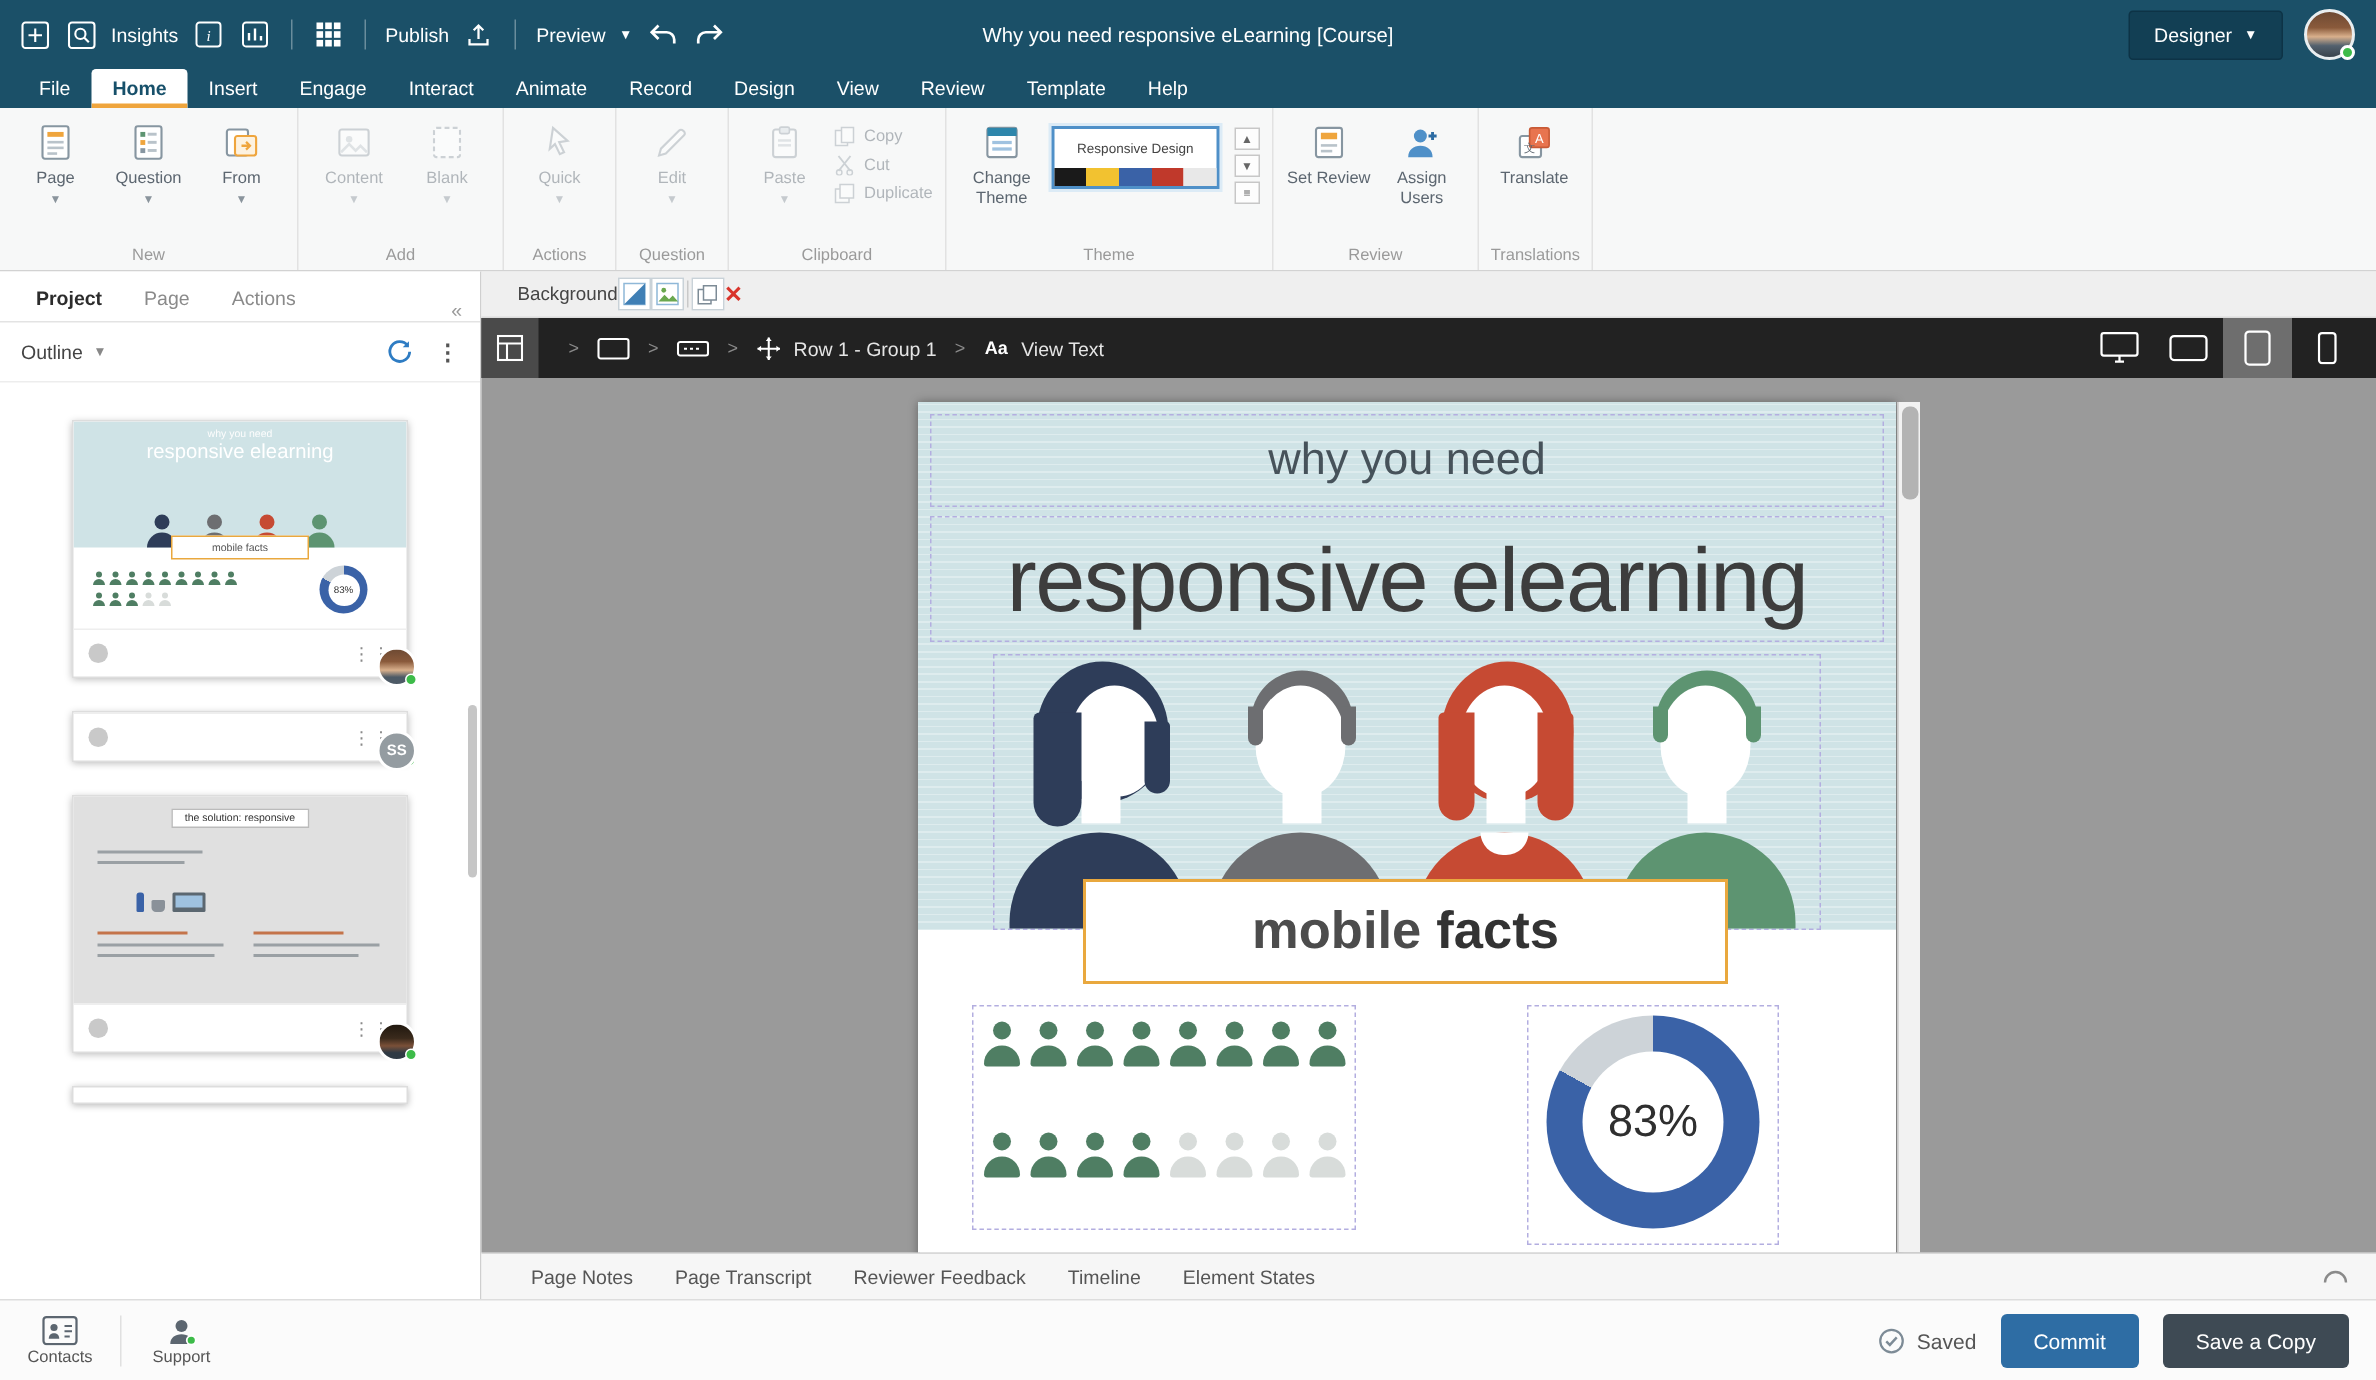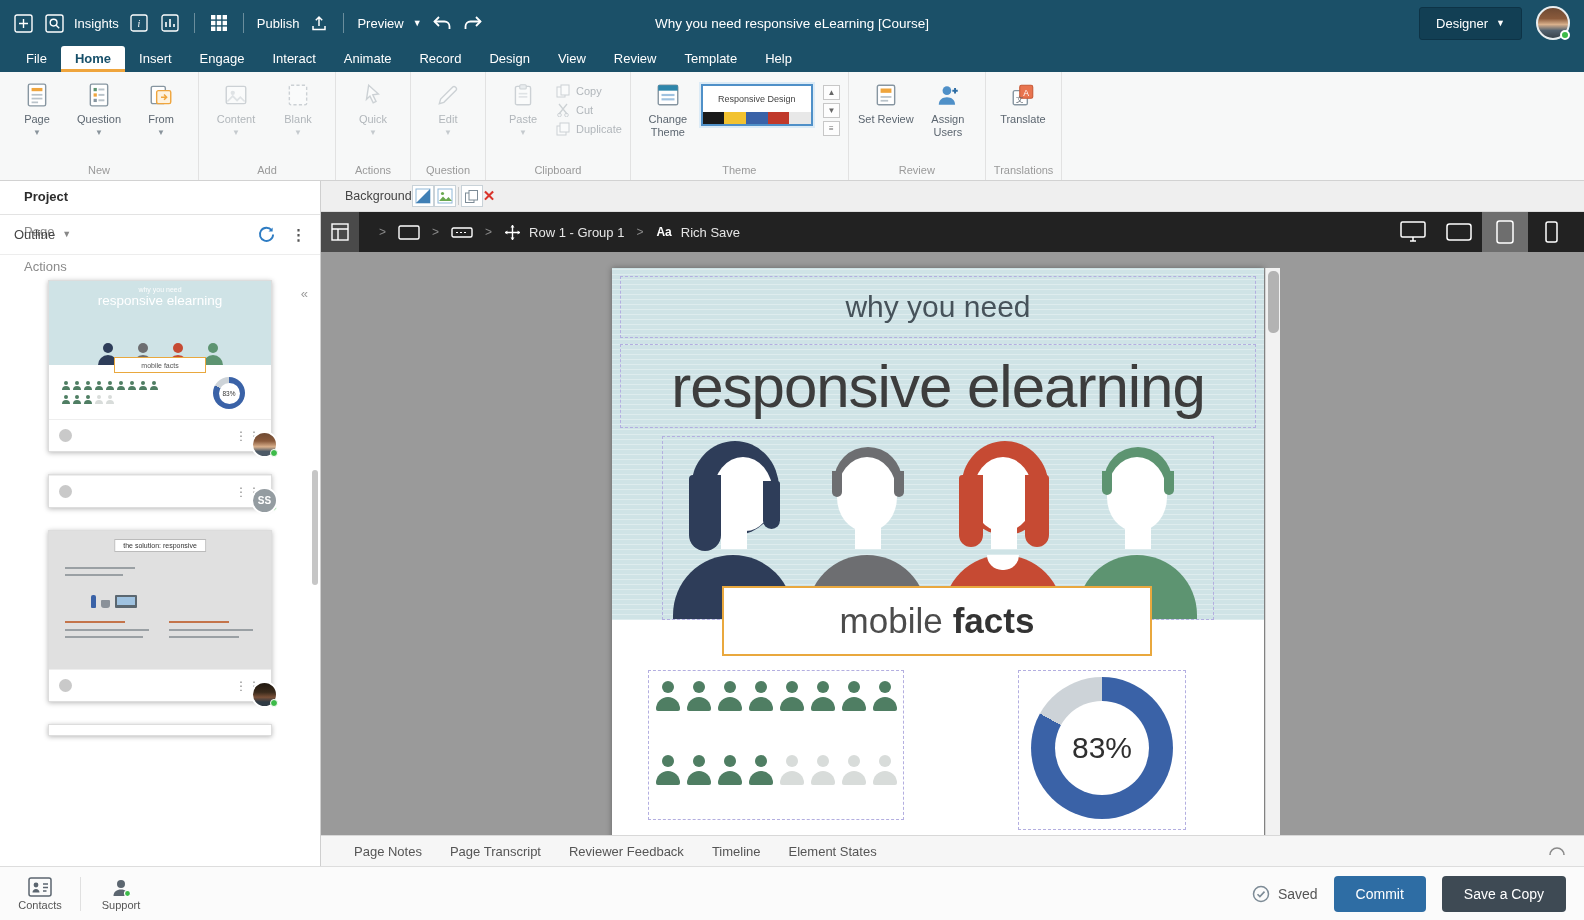--- a/index.html
+++ b/index.html
@@ -39,21 +39,21 @@
   .clip-small { display:flex; align-items:center; gap:6px; font-size:11px; color:#5c6670; cursor:pointer; }
   .theme-preview { width:112px; height:42px; border:2px solid #4f90c8; background:#fff; margin-top:8px; display:flex; flex-direction:column; cursor:pointer; box-shadow:0 0 0 2px #dcebf6; }
   .theme-name { flex:1; display:flex; align-items:center; justify-content:center; font-size:9px; color:#444; }
   .theme-swatches { height:12px; display:flex; }
   .theme-swatches span { flex:1; }
   .theme-arrows { display:flex; flex-direction:column; gap:3px; margin:9px 0 0 6px; }
   .theme-arrows button { width:17px; height:15px; border:1px solid #c7c7c7; background:#fdfdfd; color:#666; font-size:8px; line-height:1; cursor:pointer; }
 
   
   .sidebar { position:absolute; left:0; top:181px; width:321px; height:685px; background:#fff; border-right:1px solid #cfcfcf; }
-  .side-tabs { height:34px; border-bottom:1px solid #e3e3e3; display:flex; align-items:flex-start; padding:0 12px; gap:4px;flex-direction:column; }
+  .side-tabs { height:34px; border-bottom:1px solid #e3e3e3; display:flex; align-items:flex-end; padding:0 12px; gap:4px; }
   .side-tab { font-size:13px; color:#8a8a8a; padding:8px 12px; cursor:pointer; }
   .side-tab.active { color:#2c2c2c; font-weight:bold; }
   .collapse-ic { margin-left:auto; color:#9a9a9a; font-size:13px; cursor:pointer; }
   .outline-row { height:40px; border-bottom:1px solid #ededed; display:flex; align-items:center; padding:0 14px;text-align:right; }
   .outline-lbl { font-size:13px; color:#444; display:flex; align-items:center; gap:7px; cursor:pointer; }
   .outline-lbl .caret { color:#888; }
   .outline-tools { margin-left:auto; display:flex; align-items:center; gap:16px; }
   .kebab { color:#555; font-size:15px; font-weight:bold; cursor:pointer; }
   .slide-list { position:absolute; left:0; top:74px; right:0; bottom:0; overflow:hidden; padding-top:25px; }
   .slide-card { width:224px; margin:0 auto 22px; background:#fff; border:1px solid #ddd; box-shadow:0 1px 5px rgba(0,0,0,.28); position:relative; cursor:pointer; }
@@ -167,21 +167,21 @@
   .p3 .hp-r { left:84px; top:34px; width:24px; height:72px; background:#c64a33; border-radius:0 4px 14px 14px; }
   .p3 .body { background:#c64a33; }
   .p3 .body::before { content:""; position:absolute; left:44px; top:0; width:32px; height:15px; background:#fff; border-radius:0 0 16px 16px; }
   
   .p4 .hair { left:29px; top:6px; width:68px; height:36px; background:#5d9471; border-radius:34px 34px 0 0; }
   .p4 .hp-l { left:27px; top:30px; width:10px; height:24px; background:#5d9471; border-radius:0 0 5px 5px; }
   .p4 .hp-r { left:89px; top:30px; width:10px; height:24px; background:#5d9471; border-radius:0 0 5px 5px; }
   .p4 .body { background:#5d9471; }
 
   .facts-box { position:absolute; left:110px; top:318px; width:430px; height:70px; background:#fff; border:2px solid #e9a83e; z-index:6; display:flex; align-items:center; justify-content:center; gap:10px; font-size:35px; cursor:text; }
-  .facts-box .w1 { font-weight:400; color:#4c4c4c; }
+  .facts-box .w1 { font-weight:700; color:#4c4c4c; }
   .facts-box .w2 { font-weight:bold; color:#333; }
 
   .grid-block { position:absolute; left:36px; top:402px; width:256px; height:150px; padding:10px 0 0 6px; }
   .grid-row { display:flex; gap:5px; margin-bottom:44px; }
   .donut-block { position:absolute; left:406px; top:402px; width:168px; height:160px; display:flex; align-items:flex-start; justify-content:center; padding-top:6px; }
   .donut { width:142px; height:142px; border-radius:50%; background:conic-gradient(from -61deg,#cdd3d8 0 17%,#3a62a7 17% 100%); display:flex; align-items:center; justify-content:center; }
   .donut-hole { width:94px; height:94px; border-radius:50%; background:#fff; display:flex; align-items:center; justify-content:center; font-size:30px; color:#2f2f2f; }
 
   .canvas-scroll { position:absolute; left:944px; top:16px; bottom:0; width:15px; background:#f2f2f2; border-left:1px solid #d5d5d5; }
   .canvas-thumb { position:absolute; left:2px; top:3px; width:11px; height:62px; background:#b3b3b3; border-radius:5px; cursor:grab; }
@@ -687,21 +687,21 @@
     <span class="gt">&gt;</span>
     <span class="ic">
       <svg width="17" height="17" viewBox="0 0 17 17">
           <path d="M8.5 1v15M1 8.5h15" stroke="#fff" stroke-width="1.4"></path>
           <path d="M8.5 1l-2 2.4h4zM8.5 16l-2-2.4h4zM1 8.5l2.4-2v4zM16 8.5l-2.4-2v4z" fill="#fff"></path>
         </svg>
     </span>
     <span class="clabel">Row 1 - Group 1</span>
     <span class="gt">&gt;</span>
     <span class="aa">Aa</span>
-    <span class="clabel">Rich Save</span>
+    <span class="clabel">View Text</span>
 
     <span class="devices">
       <span class="dev">
         <svg width="26" height="22" viewBox="0 0 26 22">
             <rect x="1" y="1" width="24" height="15" rx="1.5" fill="none" stroke="#fff" stroke-width="1.5"></rect>
             <path d="M10 20h6M13 16v4" stroke="#fff" stroke-width="1.5"></path>
           </svg>
       </span>
       <span class="dev">
         <svg width="26" height="18" viewBox="0 0 26 18">

